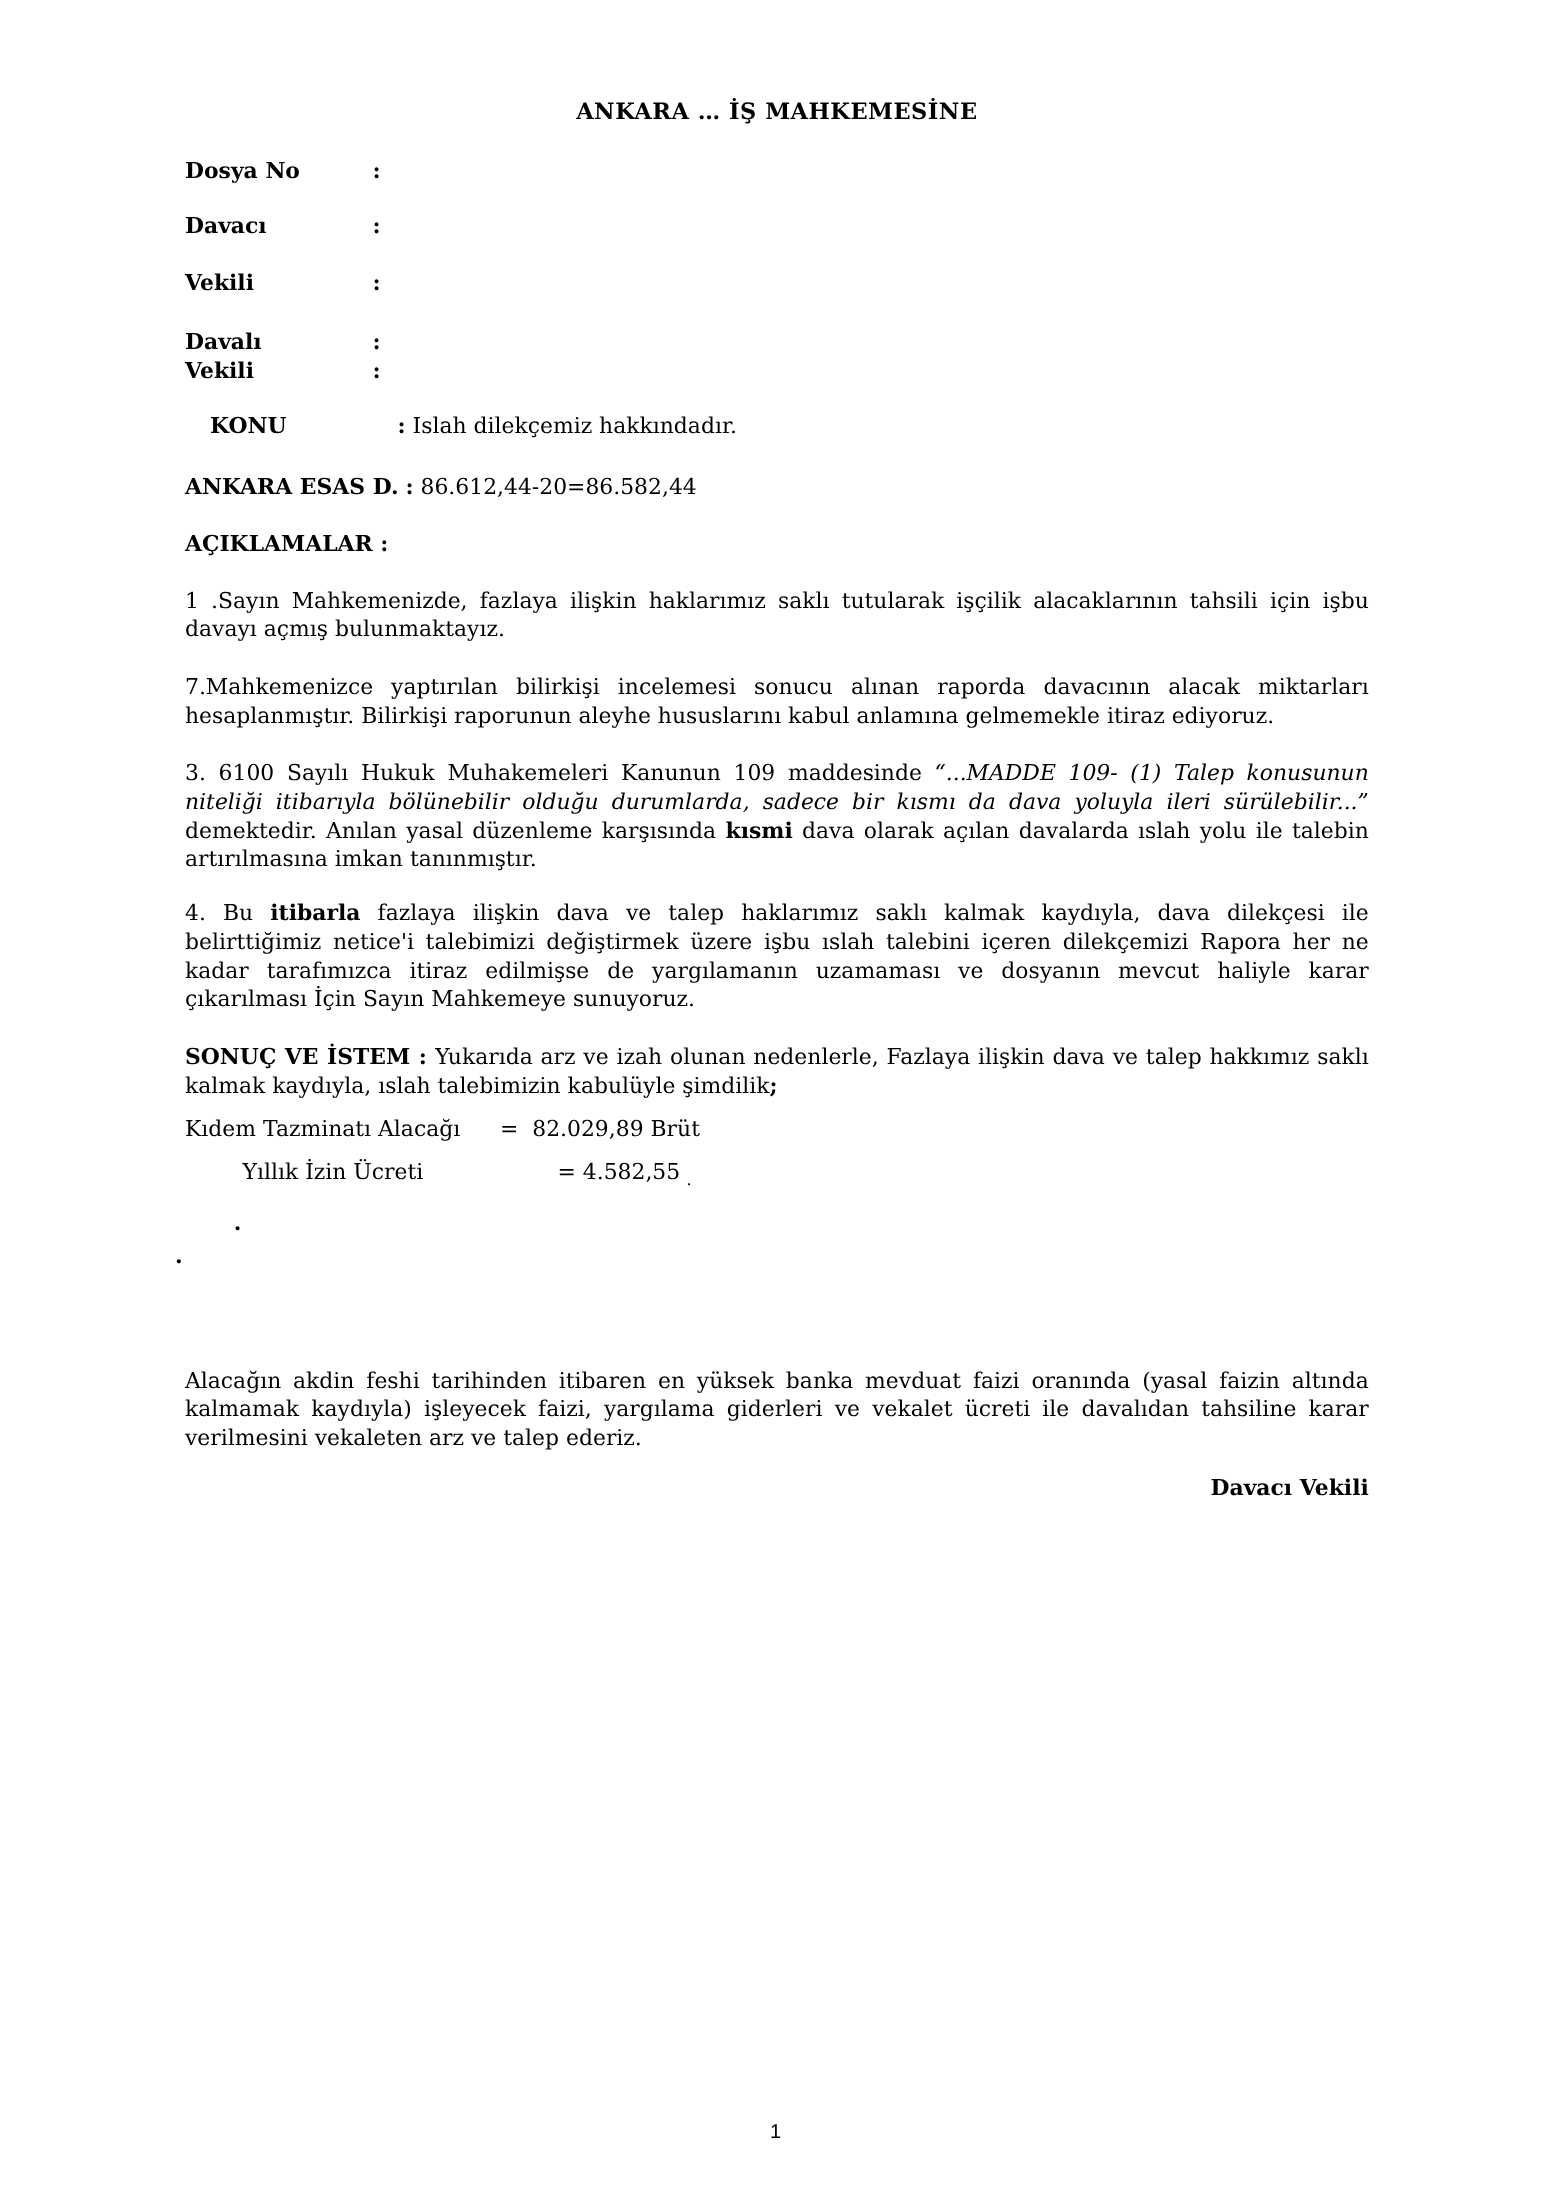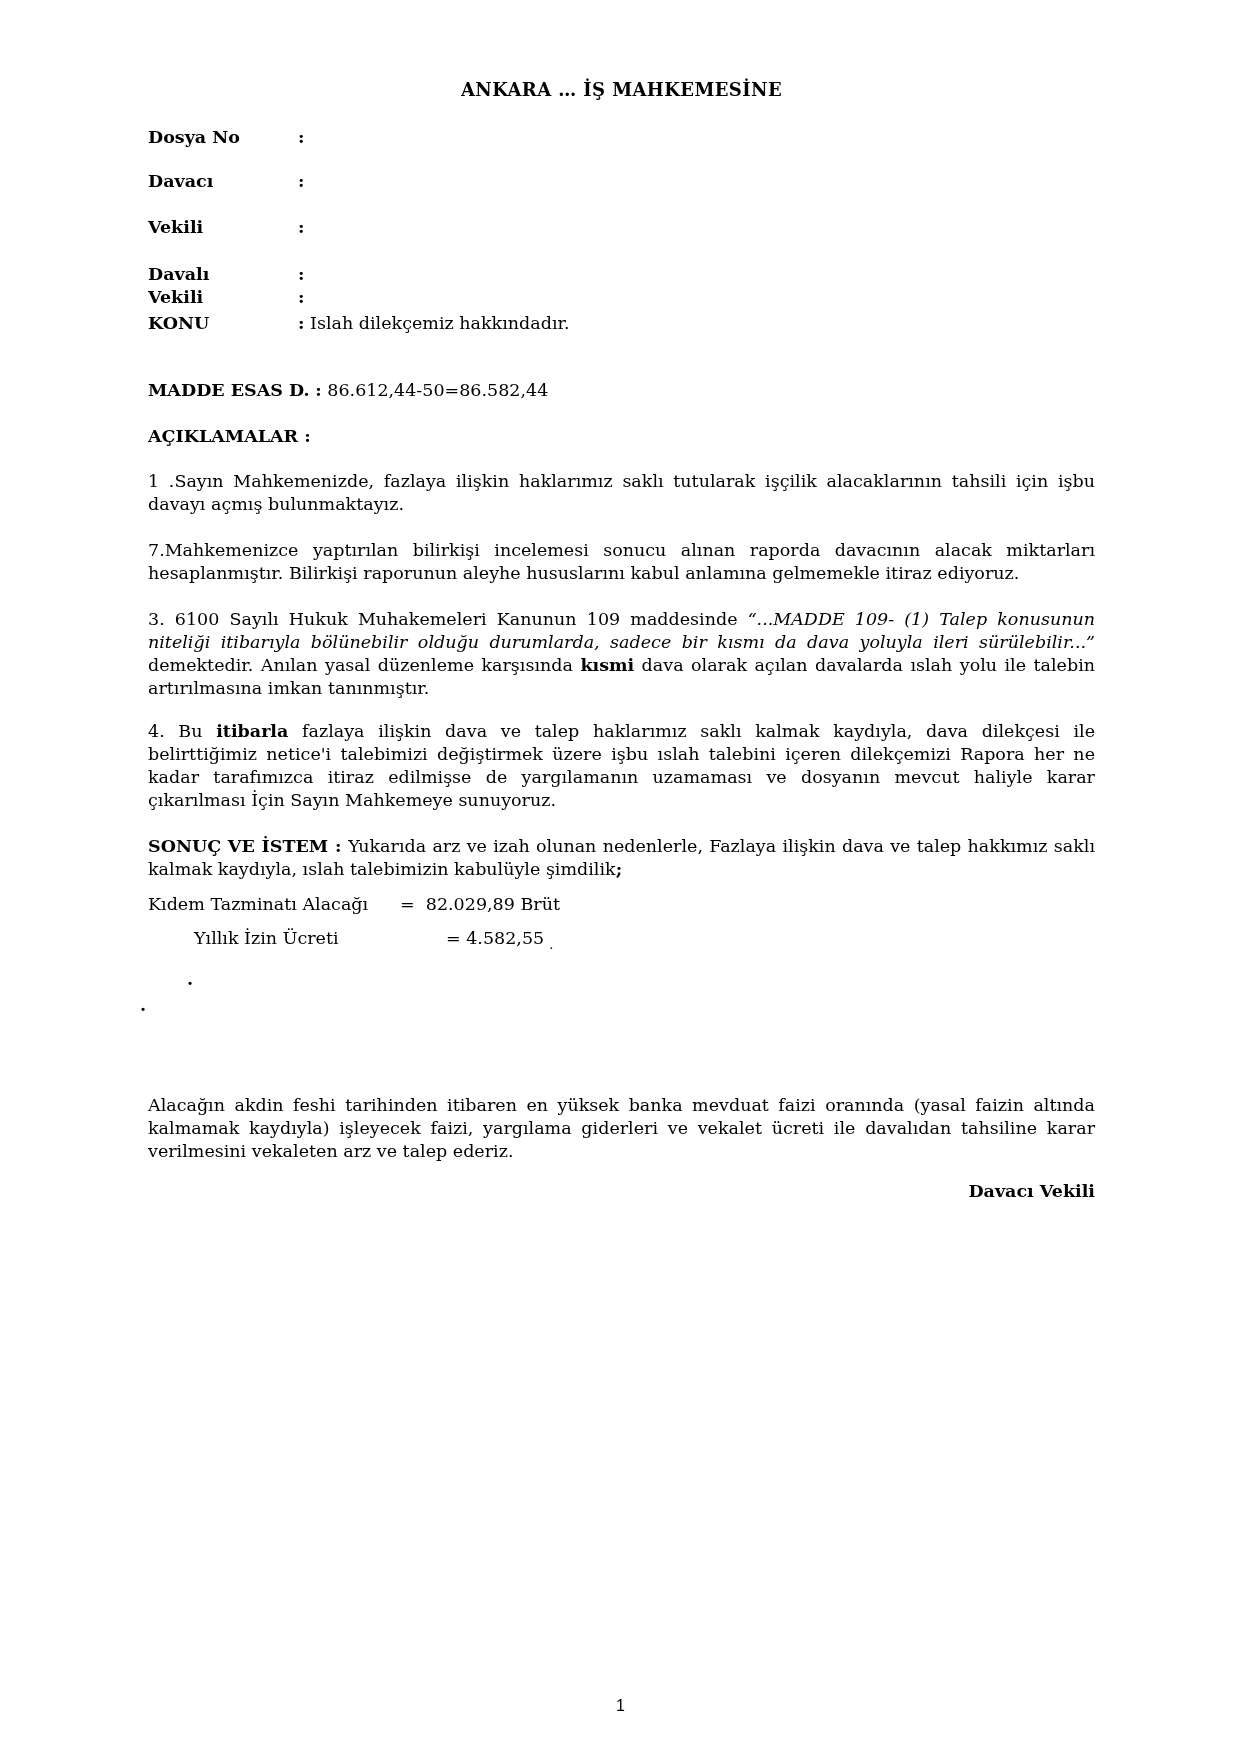--- a/index.html
+++ b/index.html
@@ -52,29 +52,29 @@
     </div>
 
     <div class="abs fieldrow" style="top:263px;">
       <span class="lbl">Davalı</span><span class="colon">:</span>
     </div>
 
     <div class="abs fieldrow" style="top:286px;">
       <span class="lbl">Vekili</span><span class="colon">:</span>
     </div>
 
-    <div class="abs fieldrow" style="top:312px;">
+    <div class="abs fieldrow" style="top:330px;margin-left:20px;">
       <span class="lbl">KONU</span><span class="colon">:</span>
       <span>Islah dilekçemiz hakkındadır.</span>
     </div>
 
     <div class="abs" style="top:379px;">
-      <span class="b">MADDE ESAS D.</span>
+      <span class="b">ANKARA ESAS D.</span>
       <span class="b">:</span>
-      <span>86.612,44-50=86.582,44</span>
+      <span>86.612,44-20=86.582,44</span>
     </div>
 
     <div class="abs b" style="top:425px;">AÇIKLAMALAR :</div>
 
     <div class="abs para" style="top:470px;">1 .Sayın Mahkemenizde, fazlaya ilişkin haklarımız saklı tutularak işçilik alacaklarının tahsili için işbu davayı açmış bulunmaktayız.</div>
 
     <div class="abs para" style="top:539px;">7.Mahkemenizce yaptırılan bilirkişi incelemesi sonucu alınan raporda davacının alacak miktarları hesaplanmıştır. Bilirkişi raporunun aleyhe hususlarını kabul anlamına gelmemekle itiraz ediyoruz.</div>
 
     <div class="abs para" style="top:608px;">
       <span>3. 6100 Sayılı Hukuk Muhakemeleri Kanunun 109 maddesinde </span><span class="i">“...MADDE 109- (1) Talep konusunun niteliği itibarıyla bölünebilir olduğu durumlarda, sadece bir kısmı da dava yoluyla ileri sürülebilir...”</span><span> demektedir. Anılan yasal düzenleme karşısında </span><span class="b">kısmi</span><span> dava olarak açılan davalarda ıslah yolu ile talebin artırılmasına imkan tanınmıştır.</span>

